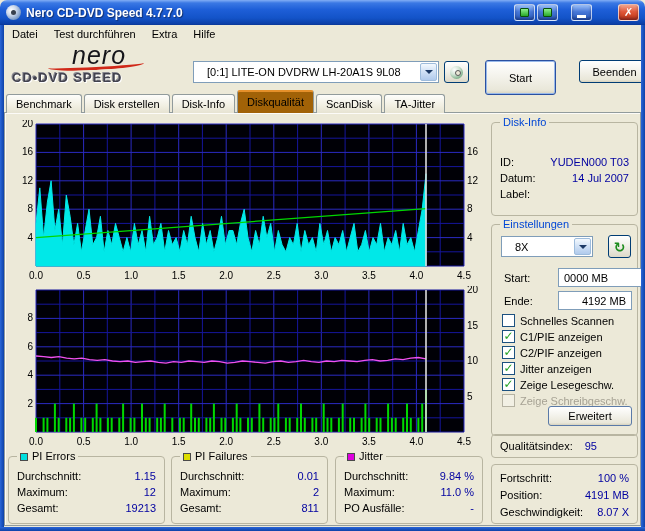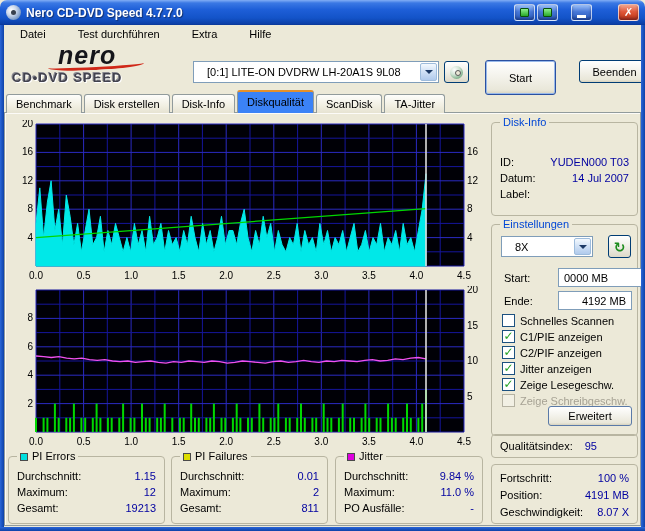--- a/index.html
+++ b/index.html
@@ -22,23 +22,23 @@
   .tb-close{background:linear-gradient(#f2a58e,#e0573a 45%,#bc3314);font-weight:bold;font-size:11px}
   .g-ico{width:9px;height:9px;border:1px solid #0a500a;border-radius:1px;background:linear-gradient(#8ef08e,#28a828)}
   .min-ico{width:9px;height:3px;background:#fff;margin-top:8px}
   .frame{position:absolute;background:linear-gradient(90deg,#2a66d8,#0e42a8);z-index:40}
   .frame-left{left:0;top:25px;width:4px;height:502px}
   .frame-right{left:641px;top:25px;width:4px;height:502px}
   .frame-bottom{left:0;top:527px;width:645px;height:4px;background:linear-gradient(#2a66d8,#0e42a8)}
 
   
   .menubar{position:absolute;left:4px;top:25px;width:637px;height:18px;display:flex;align-items:center;background:#ece9d8}
-  .menu-item{padding:1px 16px;cursor:default}
+  .menu-item{padding:1px 8px;cursor:default}
   .logo{position:absolute;left:12px;top:44px;width:175px;height:46px}
-  .logo-nero{font-style:italic;font-weight:bold;font-size:25px;line-height:22px;color:#15151a;margin-left:46px;letter-spacing:1px}
+  .logo-nero{font-style:italic;font-weight:normal;font-size:25px;line-height:22px;color:#15151a;margin-left:60px;letter-spacing:1px}
   .logo-swoosh{position:absolute;left:36px;top:17px;width:96px;height:9px;border-bottom:3px solid #d02818;border-radius:50%;transform:rotate(-3deg)}
   .logo-sub{margin-top:4px;font-weight:bold;font-size:13px;letter-spacing:1px;color:#42424e;
     text-shadow:1px 1px 0 #ffffff,-1px -1px 0 #8a8a92}
   .combo{position:absolute;background:#fff;border:1px solid #7f9db9;display:flex;align-items:center;font-size:11px}
   .combo-drive{left:193px;top:61px;width:246px;height:22px}
   .combo-text{flex:1;padding-left:13px;white-space:nowrap;overflow:hidden}
   .combo-btn{width:17px;align-self:stretch;margin:1px;border:1px solid #9ebcdc;border-radius:2px;
     background:linear-gradient(#f4f9fe,#cfe0f5 50%,#b0caec);display:flex;align-items:center;justify-content:center}
   .arrow-down{width:0;height:0;border-left:4px solid transparent;border-right:4px solid transparent;border-top:4px solid #1c3a66}
   .btn{position:absolute;border:1px solid #5a7aa8;border-radius:3px;font-size:11px;text-align:center;
@@ -48,21 +48,21 @@
   .small-btn{position:absolute;left:444px;top:61px;width:25px;height:22px;border:1px solid #003c74;border-radius:3px;
     background:linear-gradient(#ffffff,#efeee6 50%,#ddd9c8);display:flex;align-items:center;justify-content:center}
   .disc-ico{width:13px;height:13px;border-radius:50%;background:radial-gradient(circle at 35% 30%,#fefefe,#cfe2d2 40%,#7fb08a 75%,#4c7a58);position:relative}
   .disc-ico::after{content:"";position:absolute;left:4.5px;top:4.5px;width:4px;height:4px;border-radius:50%;background:#ece9d8;border:1px solid #5a5a5a}
   .refresh-ico{color:#1e8c1e;font-weight:bold;font-size:14px;line-height:14px}
 
   
   .tabs{position:absolute;left:6px;top:91px;height:22px;display:flex;align-items:flex-end;z-index:10}
   .tab{height:19px;line-height:18px;padding:0 9px;margin-right:2px;border:1px solid #919b9c;border-bottom:none;
     border-radius:3px 3px 0 0;background:linear-gradient(#fdfdfb,#f1efe2 60%,#e6e3d2);font-size:11px;cursor:default}
-  .tab[data-active="true"]{height:23px;line-height:21px;background:#3b82f6;border-top:2px solid #e5902a;position:relative;z-index:12}
+  .tab[data-active="true"]{height:23px;line-height:21px;background:#a16207;border-top:2px solid #e5902a;position:relative;z-index:12}
   .tabpanel{position:absolute;left:4px;top:112px;width:637px;height:414px;border:1px solid #919b9c;
     box-shadow:inset 1px 1px 0 #fcfbf8;z-index:1}
 
   
   .chart-svg{position:absolute;left:8px;z-index:5}
   .chart1{top:120px}
   .chart2{top:286px}
   .tick{font-family:"Liberation Sans","DejaVu Sans",sans-serif;font-size:10px;fill:#000}
 
   

